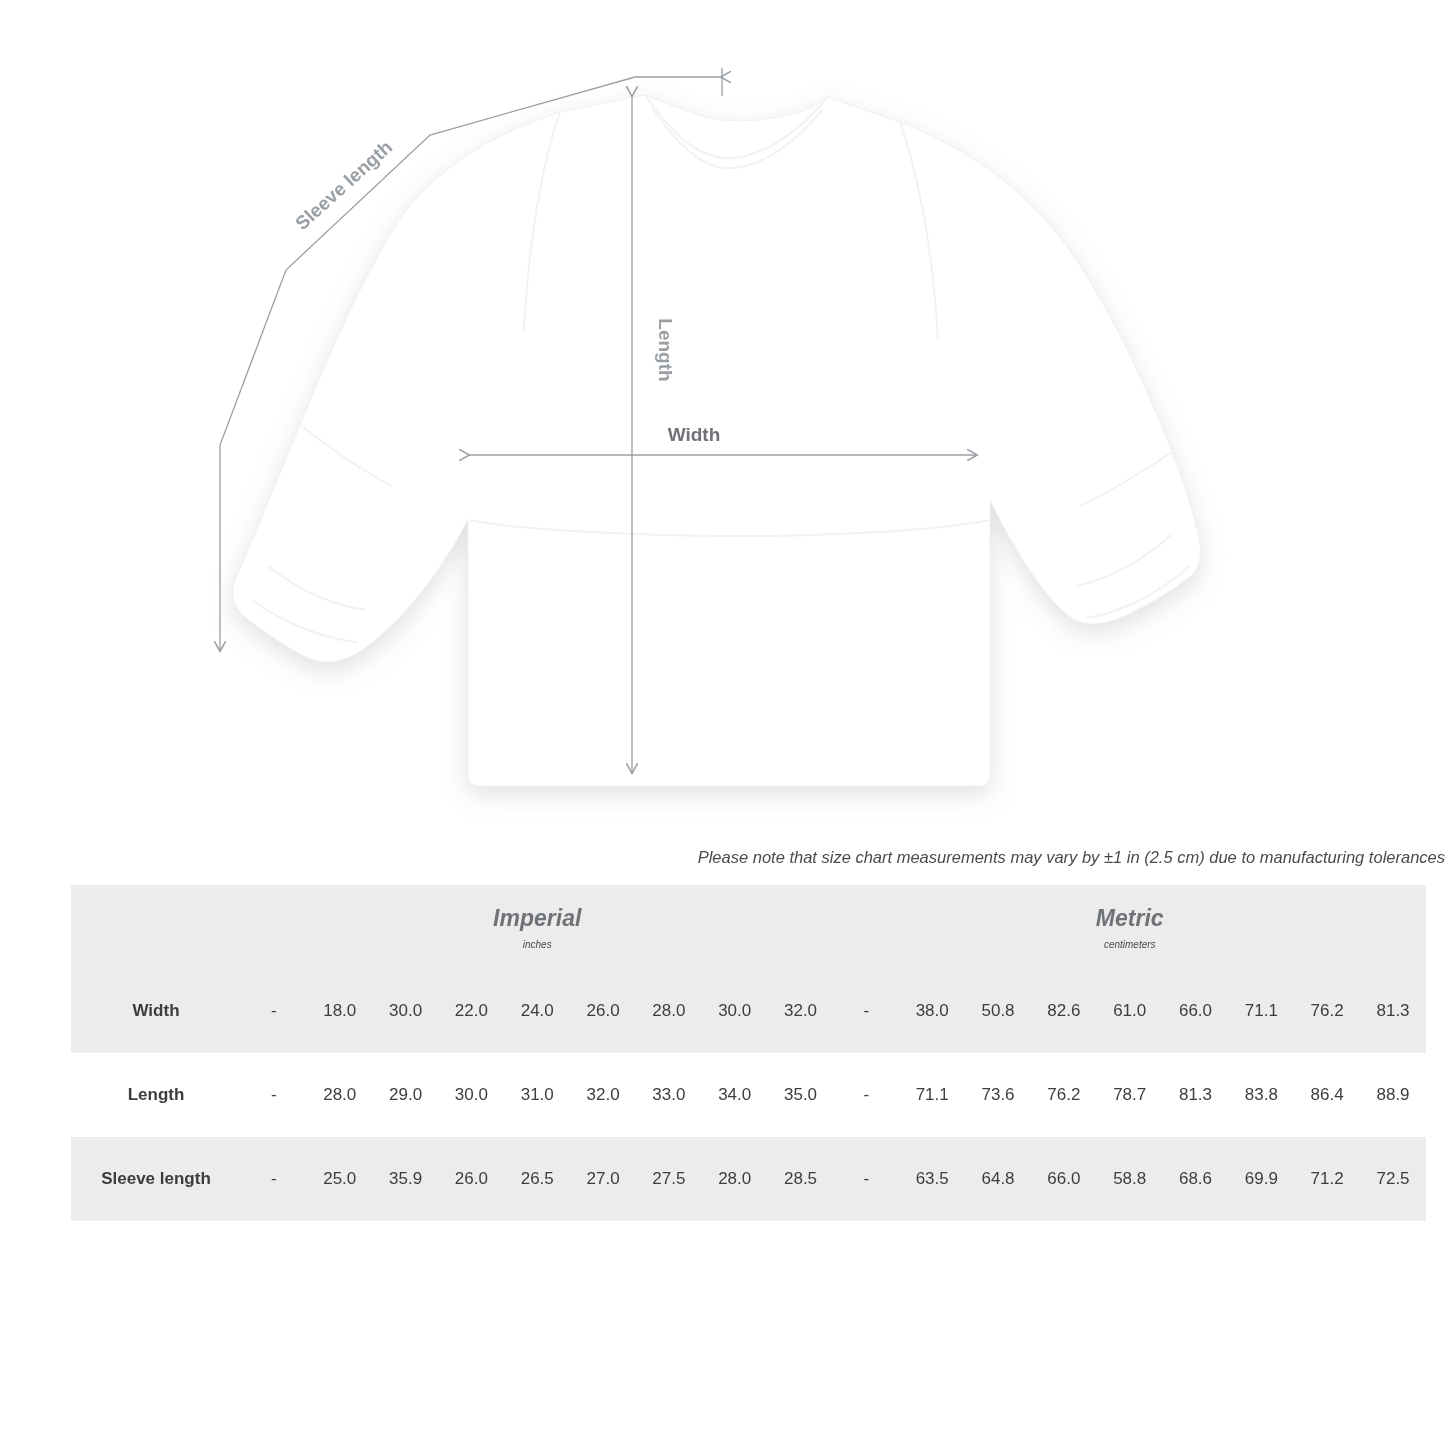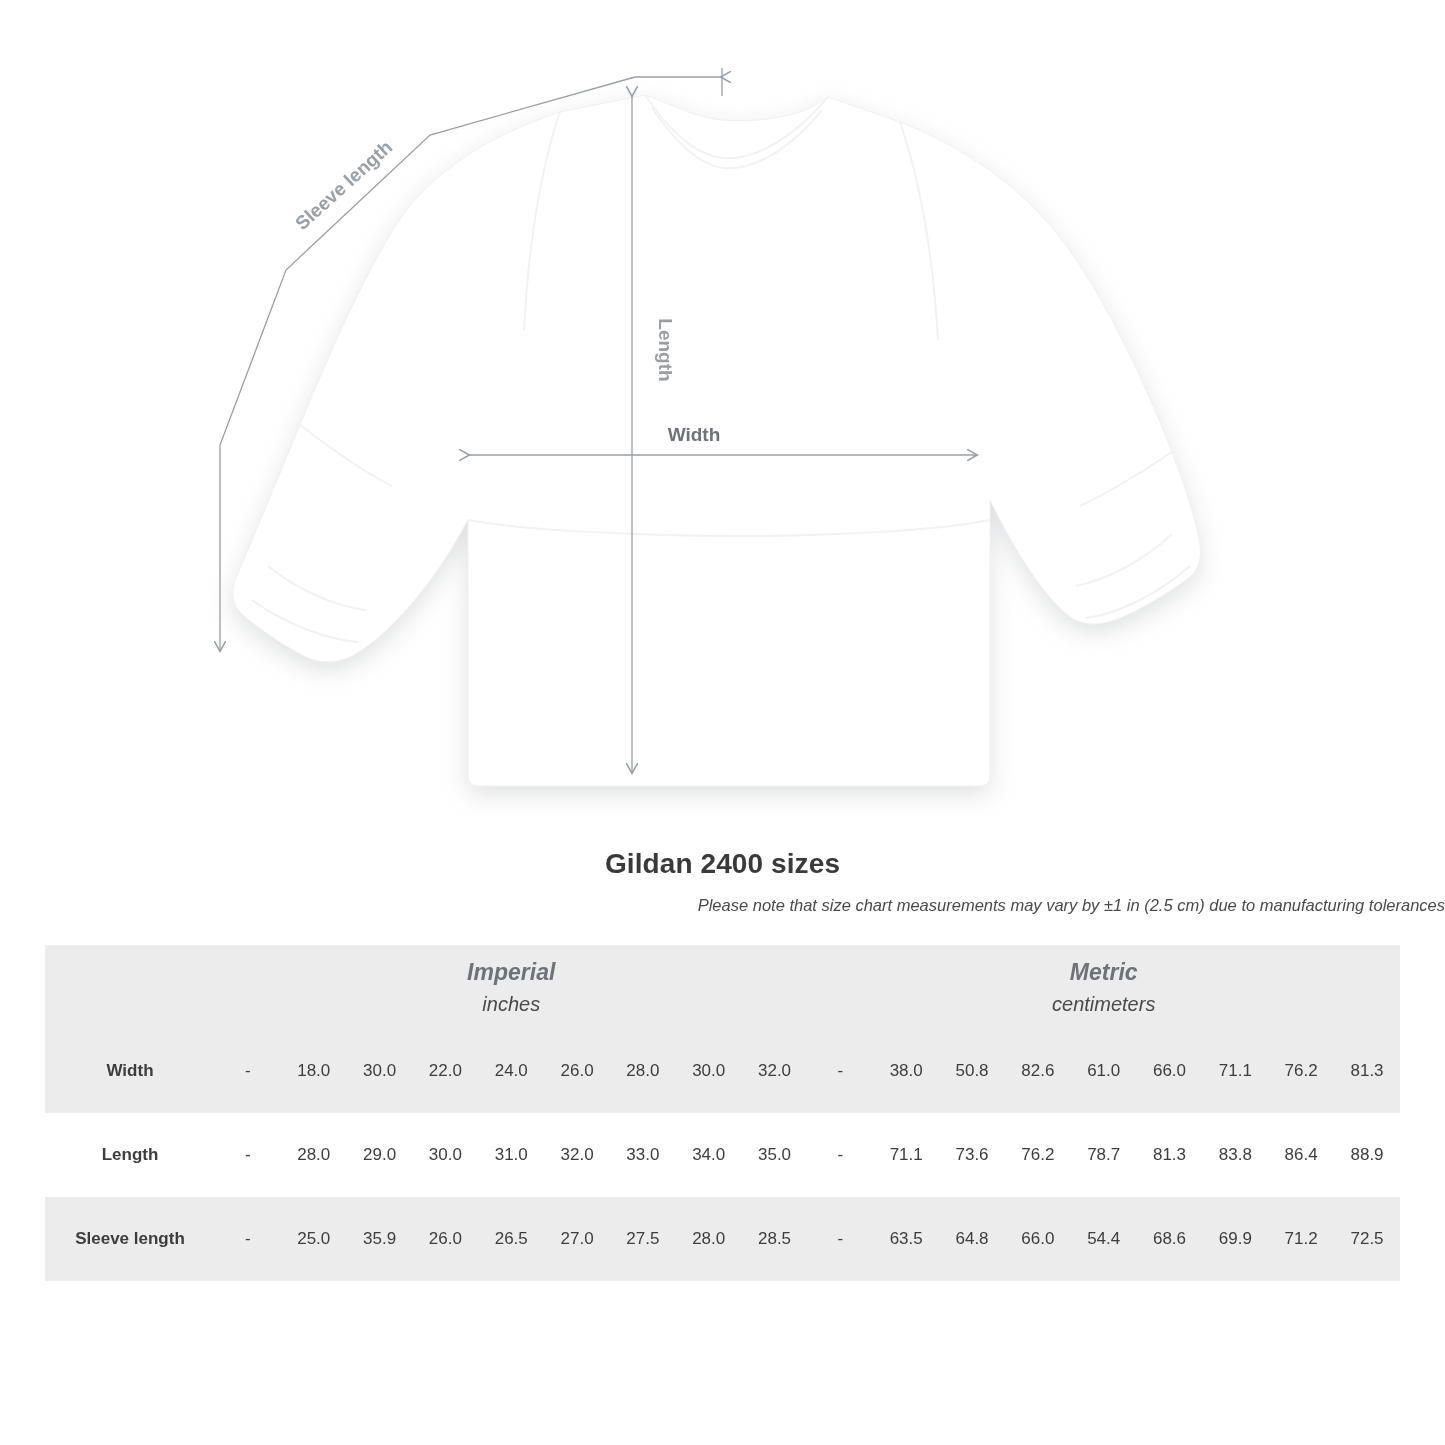--- a/index.html
+++ b/index.html
@@ -45,22 +45,22 @@
   .chart-note {
     font-size: 16.5px;
     font-style: italic;
     color: #4a4a4a;
     margin-top: 16px;
     text-align: right;
   }
 
   
   .table-wrap {
-    margin-top: 30px;
-    padding: 0 45px;
+    margin-top: 18px;
+    padding: 0 71px;
     box-sizing: border-box;
     width: 1445px;
   }
   table.size-table {
     border-collapse: collapse;
     width: 1355px;
     table-layout: fixed;
   }
   table.size-table td, table.size-table th {
     text-align: center;
@@ -76,21 +76,21 @@
     height: 118px;
   }
   .unit-name {
     font-size: 23px;
     font-style: italic;
     font-weight: bold;
     color: #6f7377;
     line-height: 1.25;
   }
   .unit-sub {
-    font-size: 20px;
+    font-size: 10px;
     font-style: italic;
     color: #4a4a4a;
     margin-top: 6px;
   }
   .head-row td {
     background: #ffffff;
     font-weight: bold;
     font-size: 17.5px;
   }
   .row-alt td {
@@ -183,21 +183,20 @@
 
       <text x="348" y="190" transform="rotate(-42 348 190)" text-anchor="middle" font-family="Liberation Sans, sans-serif" font-size="19" font-weight="bold" fill="#9a9fa4" id="lbl-sleeve">Sleeve length</text>
 
       <text x="659" y="350" transform="rotate(90 659 350)" text-anchor="middle" font-family="Liberation Sans, sans-serif" font-size="19" font-weight="bold" fill="#9a9fa4" id="lbl-length">Length</text>
 
       <text x="694" y="441" text-anchor="middle" font-family="Liberation Sans, sans-serif" font-size="19" font-weight="bold" fill="#6f7377" id="lbl-width">Width</text>
     </svg>
   </div>
 
   <div class="title-block">
-    <div class="chart-title">Gildan 2400 sizes</div>
     <div class="chart-note">Please note that size chart measurements may vary by ±1 in (2.5 cm) due to manufacturing tolerances</div>
   </div>
 
   <div class="table-wrap">
     <table class="size-table">
       <colgroup>
         <col class="col-label">
       </colgroup>
       <tbody>
         <tr class="unit-row">
@@ -265,21 +264,21 @@
           <td>26.0</td>
           <td>26.5</td>
           <td>27.0</td>
           <td>27.5</td>
           <td>28.0</td>
           <td>28.5</td>
           <td>-</td>
           <td>63.5</td>
           <td>64.8</td>
           <td>66.0</td>
-          <td>54.4</td>
+          <td>58.8</td>
           <td>68.6</td>
           <td>69.9</td>
           <td>71.2</td>
           <td>72.5</td>
         </tr>
       </tbody>
     </table>
   </div>
 
 </div>

